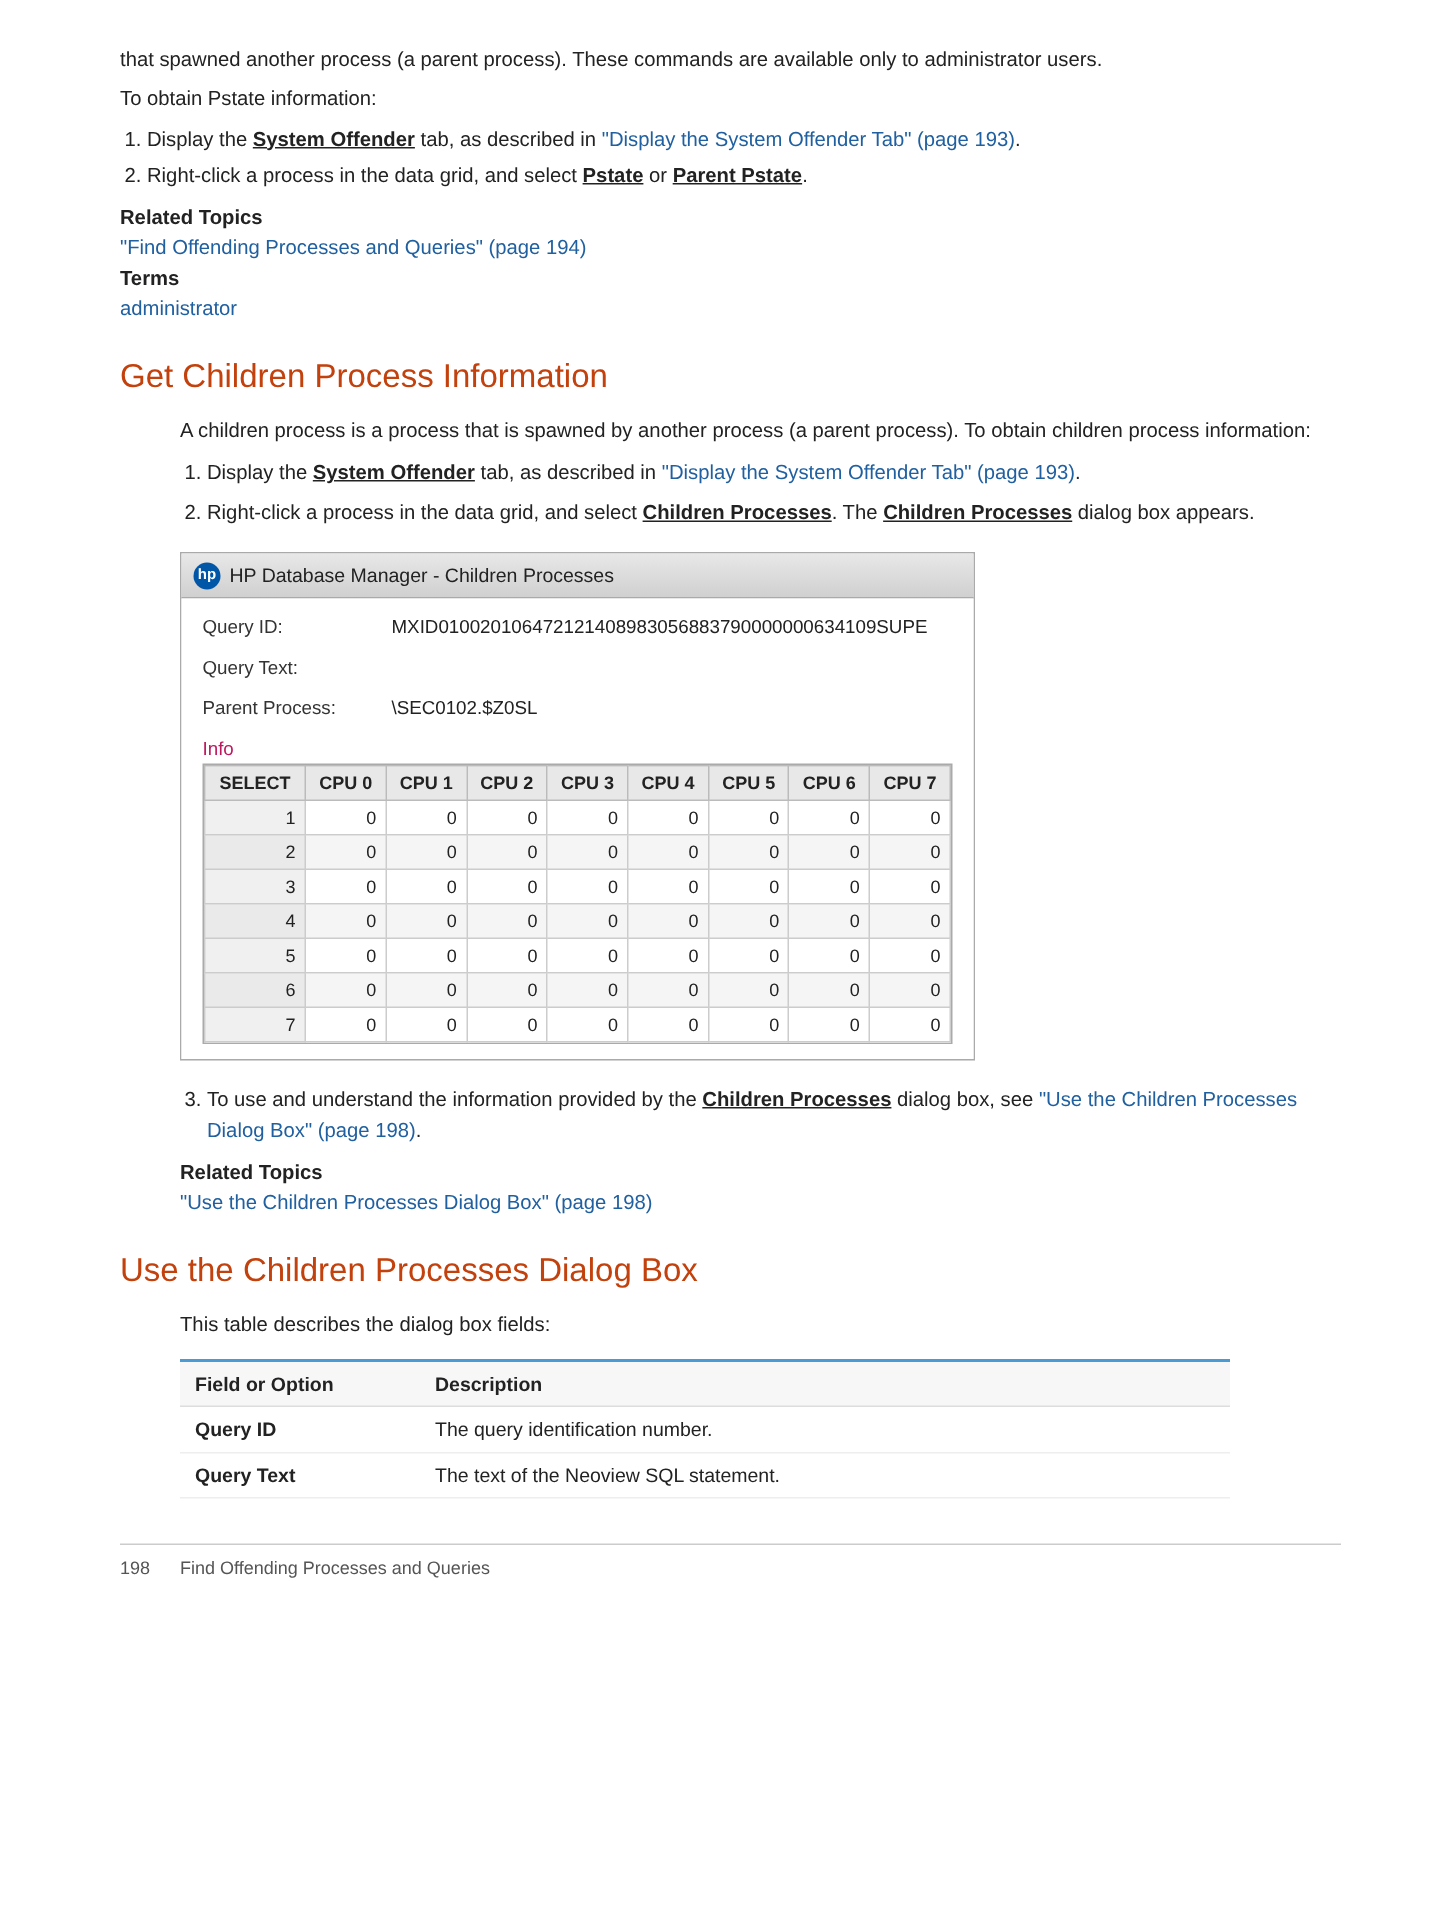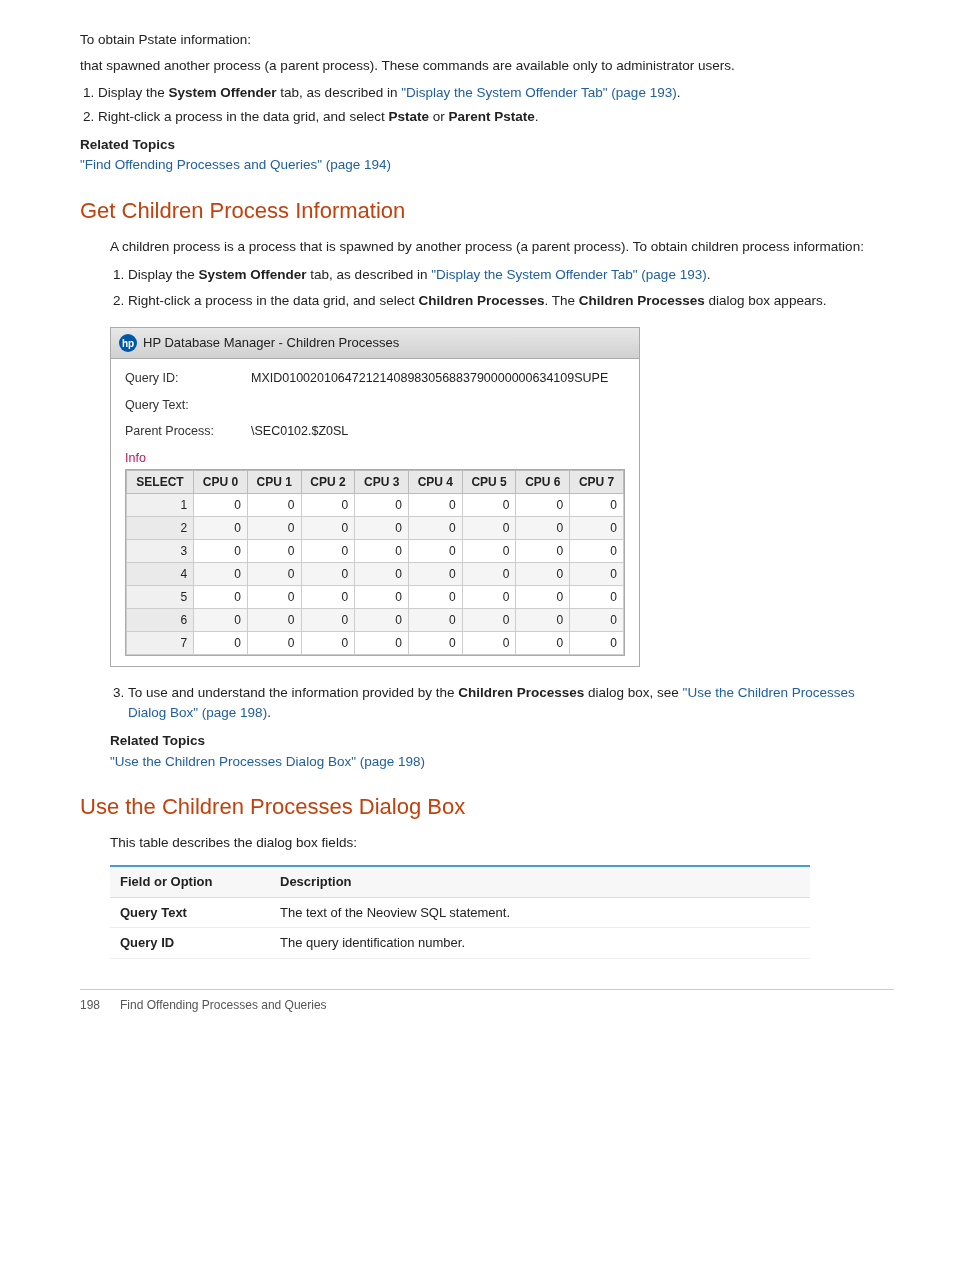--- a/index.html
+++ b/index.html
@@ -10,32 +10,32 @@
       background: #fff;
       width: 954px;
       min-height: 1271px;
       padding: 30px 60px 30px 80px;
       line-height: 1.5;
     }
     .intro-text { margin-bottom: 6px; }
     .intro-text p { margin-bottom: 6px; }
     ol { margin-left: 18px; margin-bottom: 8px; }
     ol li { margin-bottom: 4px; }
-    .bold { font-weight: bold; }
+    .bold { font-weight: bold; text-decoration: underline; }
     .related-topics-label { font-weight: bold; margin-top: 8px; }
     .terms-label { font-weight: bold; margin-top: 4px; }
     a { color: #2060a0; text-decoration: none; }
     .section-heading {
       color: #c2410c;
       font-size: 22px;
       font-weight: normal;
       margin: 18px 0 10px 0;
       border-bottom: none;
     }
-    .section-content { margin-left: 30px; }
+    .section-content { margin-left: 40px; }
     .dialog-box {
       border: 1px solid #aaa;
       width: 530px;
       margin: 16px 0;
       background: #f8f8f8;
     }
     .dialog-titlebar {
       background: linear-gradient(to bottom, #e8e8e8, #d0d0d0);
       border-bottom: 1px solid #aaa;
       padding: 5px 8px;
@@ -168,33 +168,37 @@
       font-size: 12px;
       color: #555;
       display: flex;
       gap: 20px;
     }
   </style>
 </head>
 <body>
 
 <div class="intro-text">
+  <p>that spawned another process (a parent process). These commands are available only to administrator users.</p>
   <p>To obtain Pstate information:</p>
-  <p>that spawned another process (a parent process). These commands are available only to administrator users.</p>
   <ol>
     <li>
       Display the <span class="bold">System Offender</span> tab, as described in <a href="#">"Display the System Offender Tab" (page 193)</a>.
     </li>
     <li>
       Right-click a process in the data grid, and select <span class="bold">Pstate</span> or <span class="bold">Parent Pstate</span>.
     </li>
   </ol>
   <div>
     <span class="related-topics-label">Related Topics</span><br>
     <a href="#">"Find Offending Processes and Queries" (page 194)</a>
+  </div>
+  <div>
+    <span class="terms-label">Terms</span><br>
+    <a href="#">administrator</a>
   </div>
 </div>
 
 <h2 class="section-heading">Get Children Process Information</h2>
 
 <div class="section-content">
   <p style="margin-bottom:8px;">A children process is a process that is spawned by another process (a parent process). To obtain children process information:</p>
   <ol>
     <li style="margin-bottom:6px;">
       Display the <span class="bold">System Offender</span> tab, as described in <a href="#">"Display the System Offender Tab" (page 193)</a>.
@@ -340,26 +344,26 @@
 
   <table class="bottom-table">
     <thead>
       <tr>
         <th>Field or Option</th>
         <th>Description</th>
       </tr>
     </thead>
     <tbody id="fields-table-body">
     <tr>
+          <td>Query ID</td>
+          <td>The query identification number.</td>
+        </tr>
+        <tr>
           <td>Query Text</td>
           <td>The text of the Neoview SQL statement.</td>
-        </tr>
-        <tr>
-          <td>Query ID</td>
-          <td>The query identification number.</td>
         </tr>
       </tbody>
   </table>
 </div>
 
 <div class="footer">
   <span>198</span>
   <span>Find Offending Processes and Queries</span>
 </div>
 

